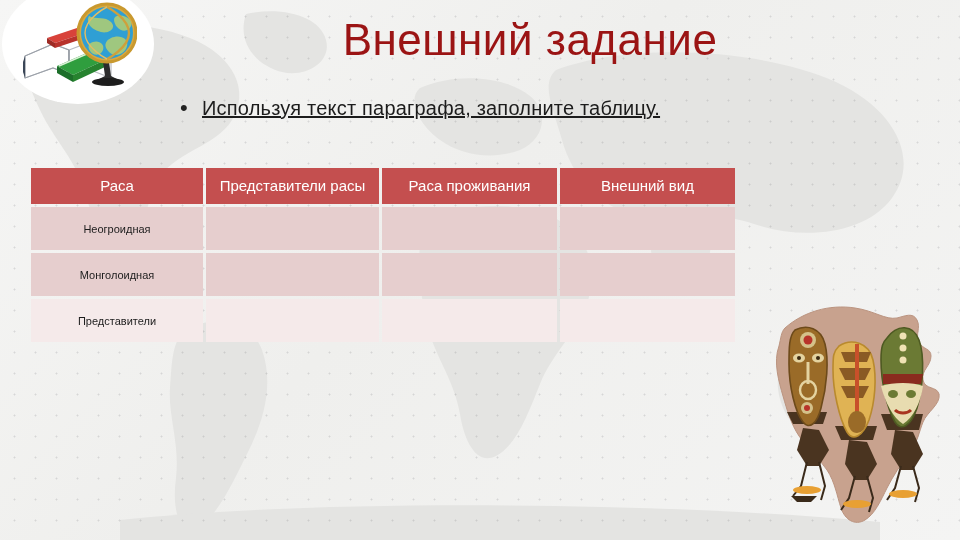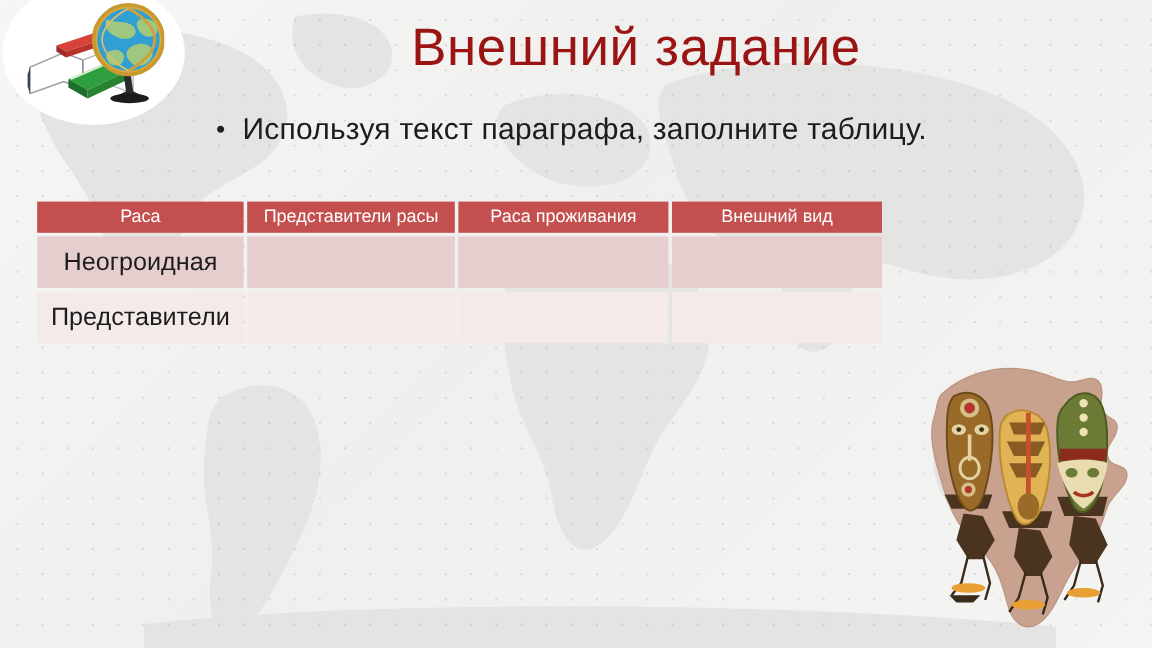--- a/index.html
+++ b/index.html
@@ -87,25 +87,26 @@
   }
   .bullet-dot {
     color: #222;
     font-size: 22px;
     line-height: 26px;
     width: 22px;
     flex: 0 0 22px;
     text-align: left;
   }
   .bullet-text {
-    font-size: 25px;
+    font-size: 20px;
     line-height: 26px;
     color: #1c1c1c;
     letter-spacing: 0.2px;
     white-space: nowrap;
+    text-decoration: underline;
   }
 
   
   .tbl {
     position: absolute;
     left: 28px;
     top: 165px;
     width: 695px;
     border-collapse: separate;
     border-spacing: 3px;
@@ -115,26 +116,26 @@
     padding: 0;
     margin: 0;
     vertical-align: middle;
   }
   .tbl th {
     background: #c44f4f;
     color: #ffffff;
     font-weight: 400;
     font-size: 15px;
     line-height: 18px;
-    height: 26px;
+    height: 36px;
     text-align: center;
   }
   .tbl td {
     height: 43px;
-    font-size: 21px;
+    font-size: 11px;
     color: #1c1c1c;
     text-align: center;
   }
   .row-dark td { background: #e6cece; }
   .row-light td { background: #f5eaea; }
 
   .col-1 { width: 172px; }
   .col-2 { width: 173px; }
   .col-3 { width: 175px; }
   .col-4 { width: 175px; }
@@ -248,20 +249,26 @@
         <th>Внешний вид</th>
       </tr>
     </thead>
     <tbody>
       <tr class="row-dark">
         <td>Неогроидная</td>
         <td></td>
         <td></td>
         <td></td>
       </tr>
+      <tr class="row-dark">
+        <td>Монголоидная</td>
+        <td></td>
+        <td></td>
+        <td></td>
+      </tr>
       <tr class="row-light">
         <td>Представители</td>
         <td></td>
         <td></td>
         <td></td>
       </tr>
     </tbody>
   </table>
 
   <div class="africa">

